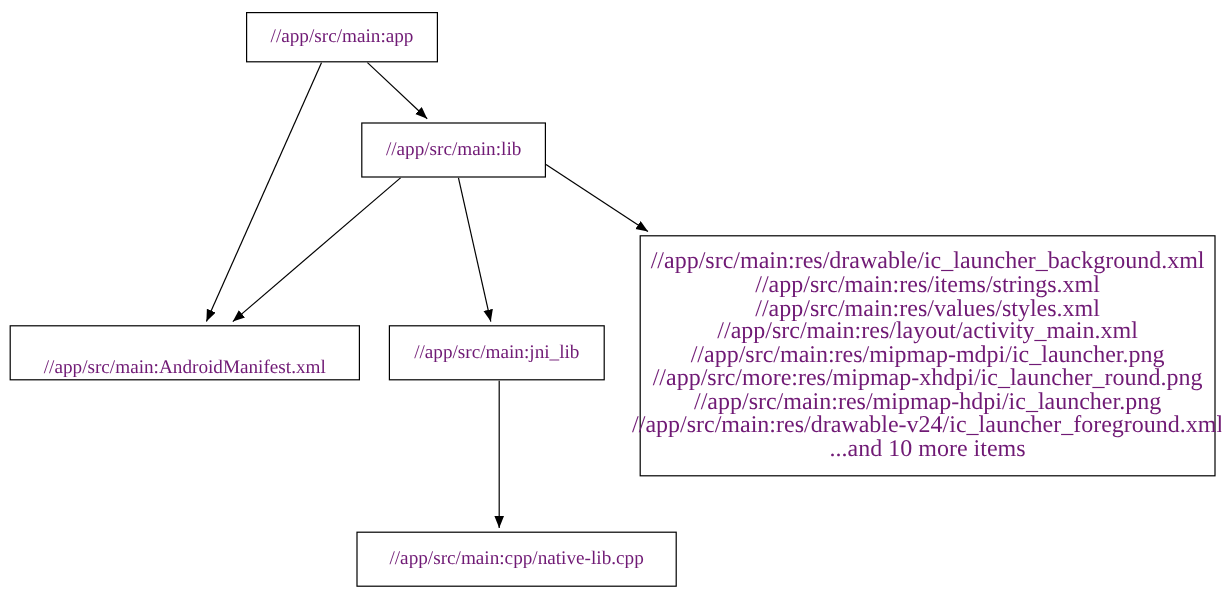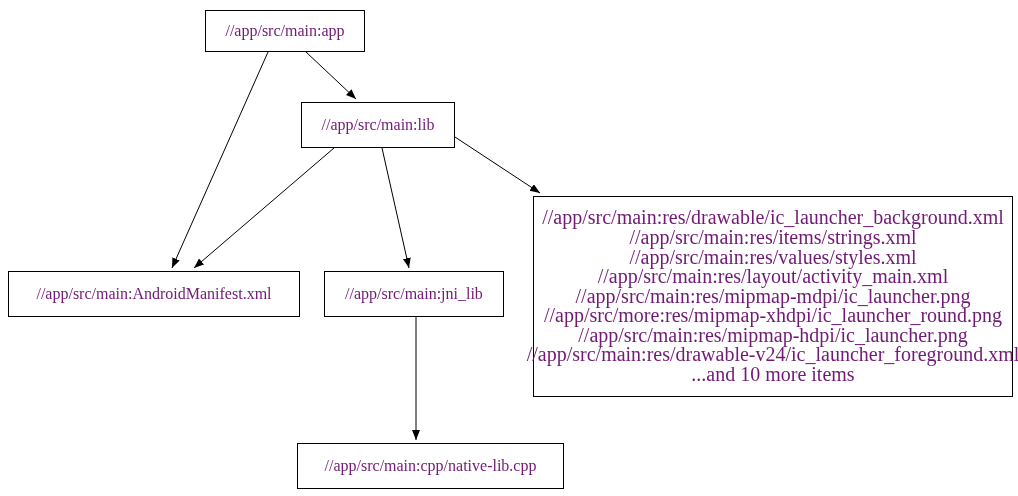--- a/index.html
+++ b/index.html
@@ -41,21 +41,21 @@
     justify-content: center;
     padding: 2px 6px;
   }
   .node.multiline .res-line {
     line-height: 19.6px;
     font-size: 20px;
     white-space: nowrap;
   }
   #node-app            { left: 205px; top: 10px;  width: 160px; height: 42px; }
   #node-lib            { left: 301px; top: 102px; width: 154px; height: 46px; }
-  #node-manifest       { left: 8px;   top: 271px; width: 292px; height: 46px; }
+  #node-manifest       { left: 8px;   top: 271px; width: 292px; height: 46px; align-items: flex-end; }
   #node-jni-lib        { left: 324px; top: 271px; width: 180px; height: 46px; }
   #node-res            { left: 533px; top: 196px; width: 480px; height: 201px; }
   #node-cpp            { left: 297px; top: 443px; width: 267px; height: 46px; }
 </style>
 </head>
 <body>
 
 <div id="canvas">
 
   <svg id="edges" viewBox="0 0 1018 496" xmlns="http://www.w3.org/2000/svg">

